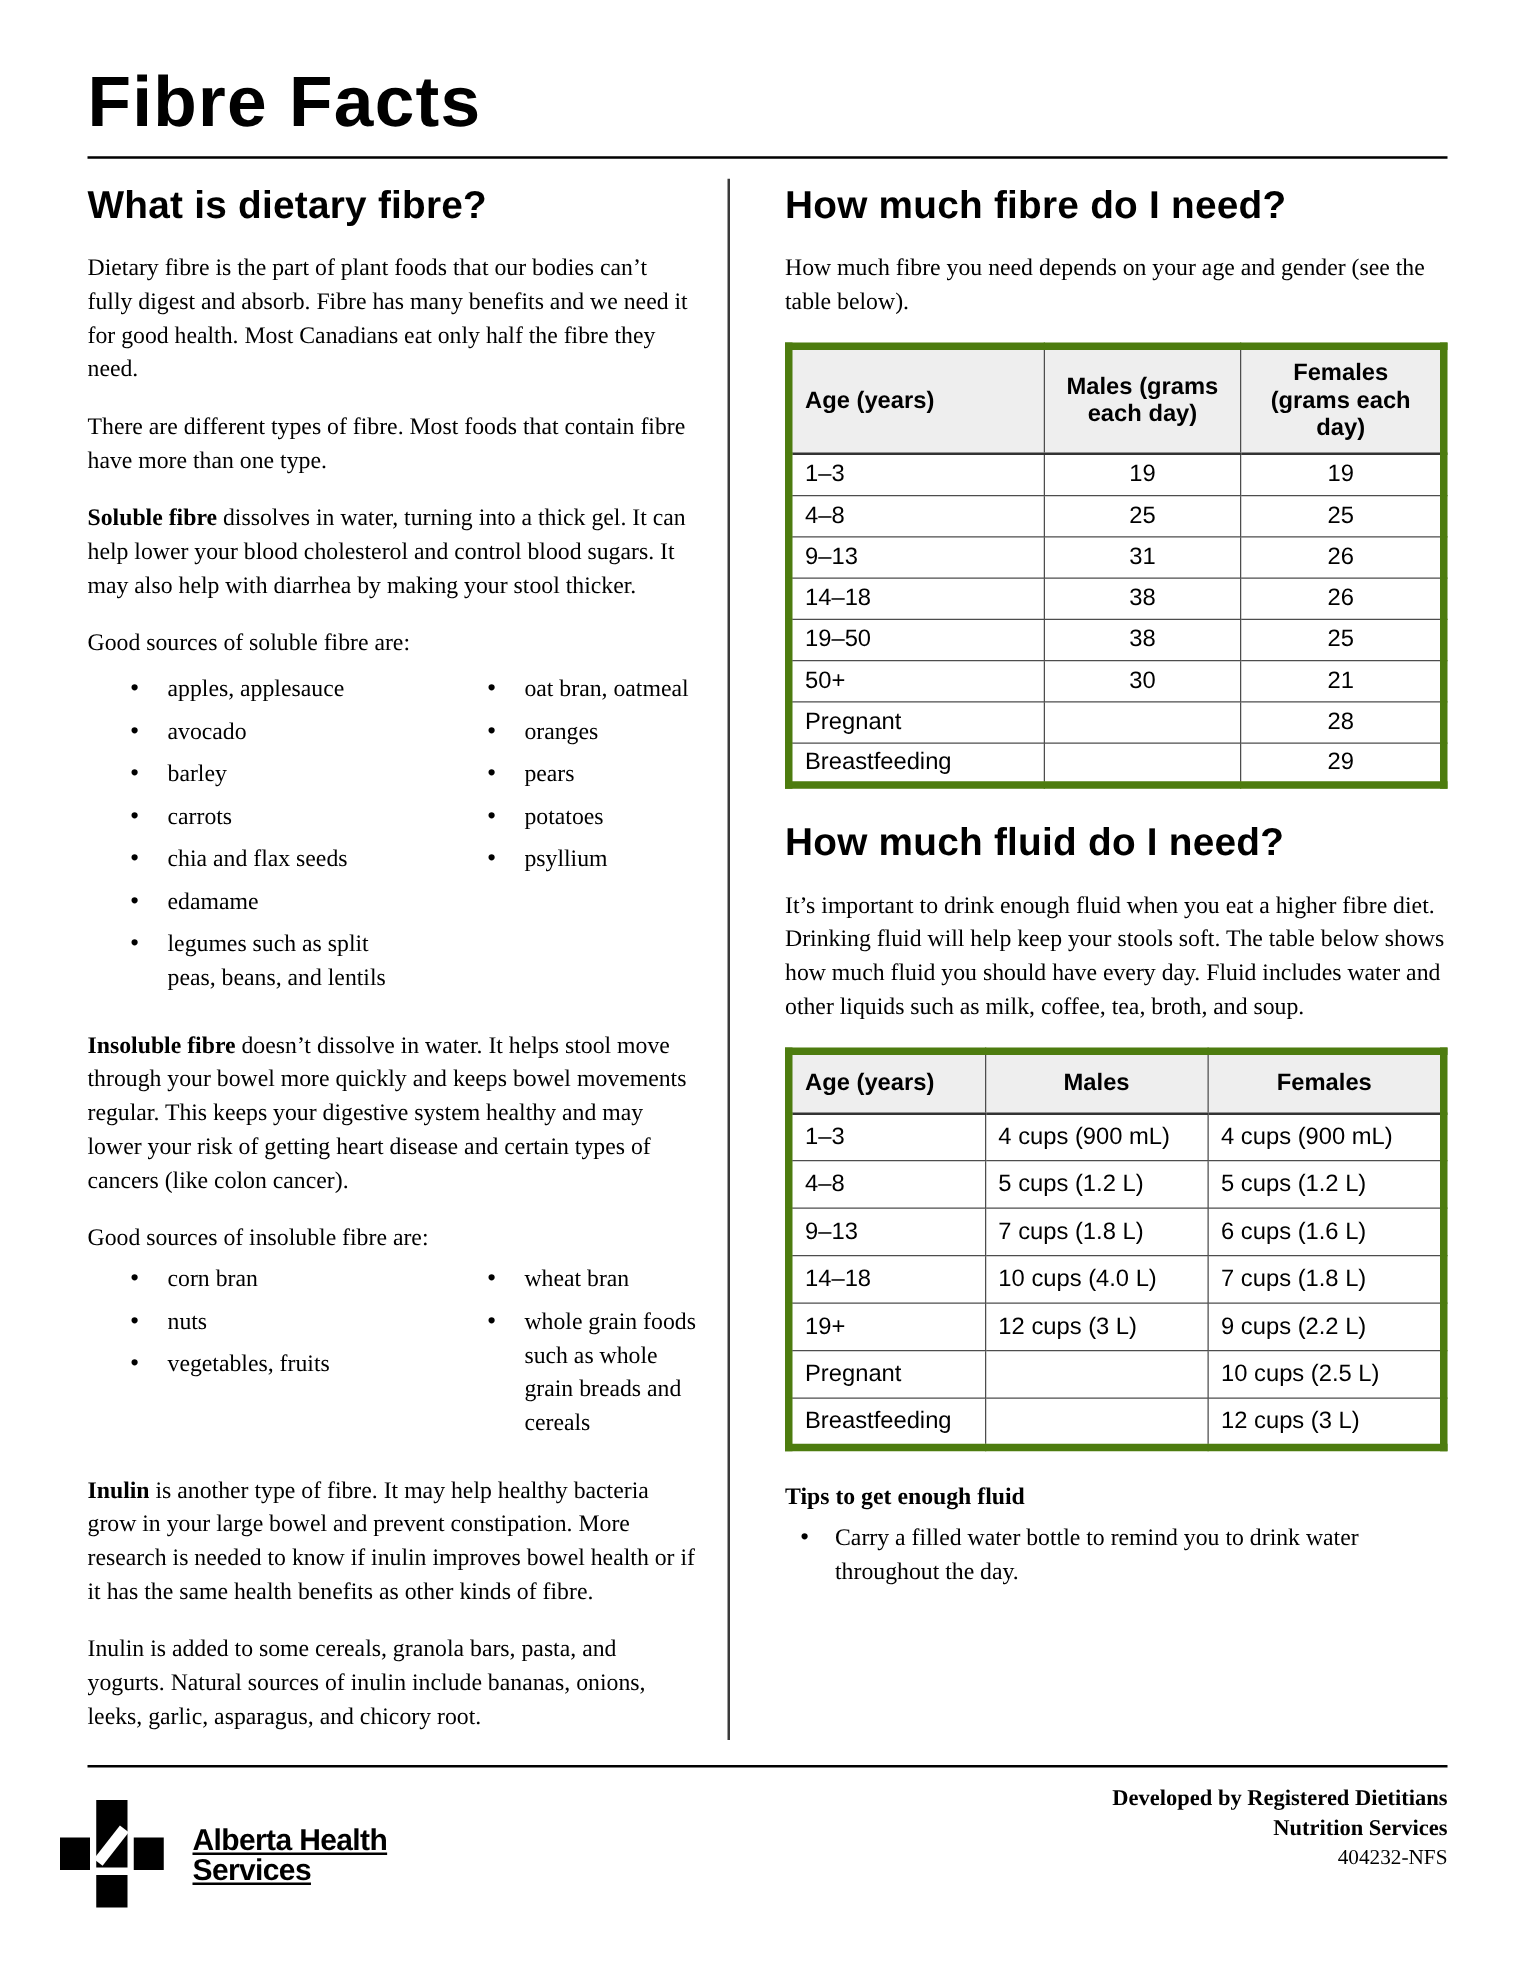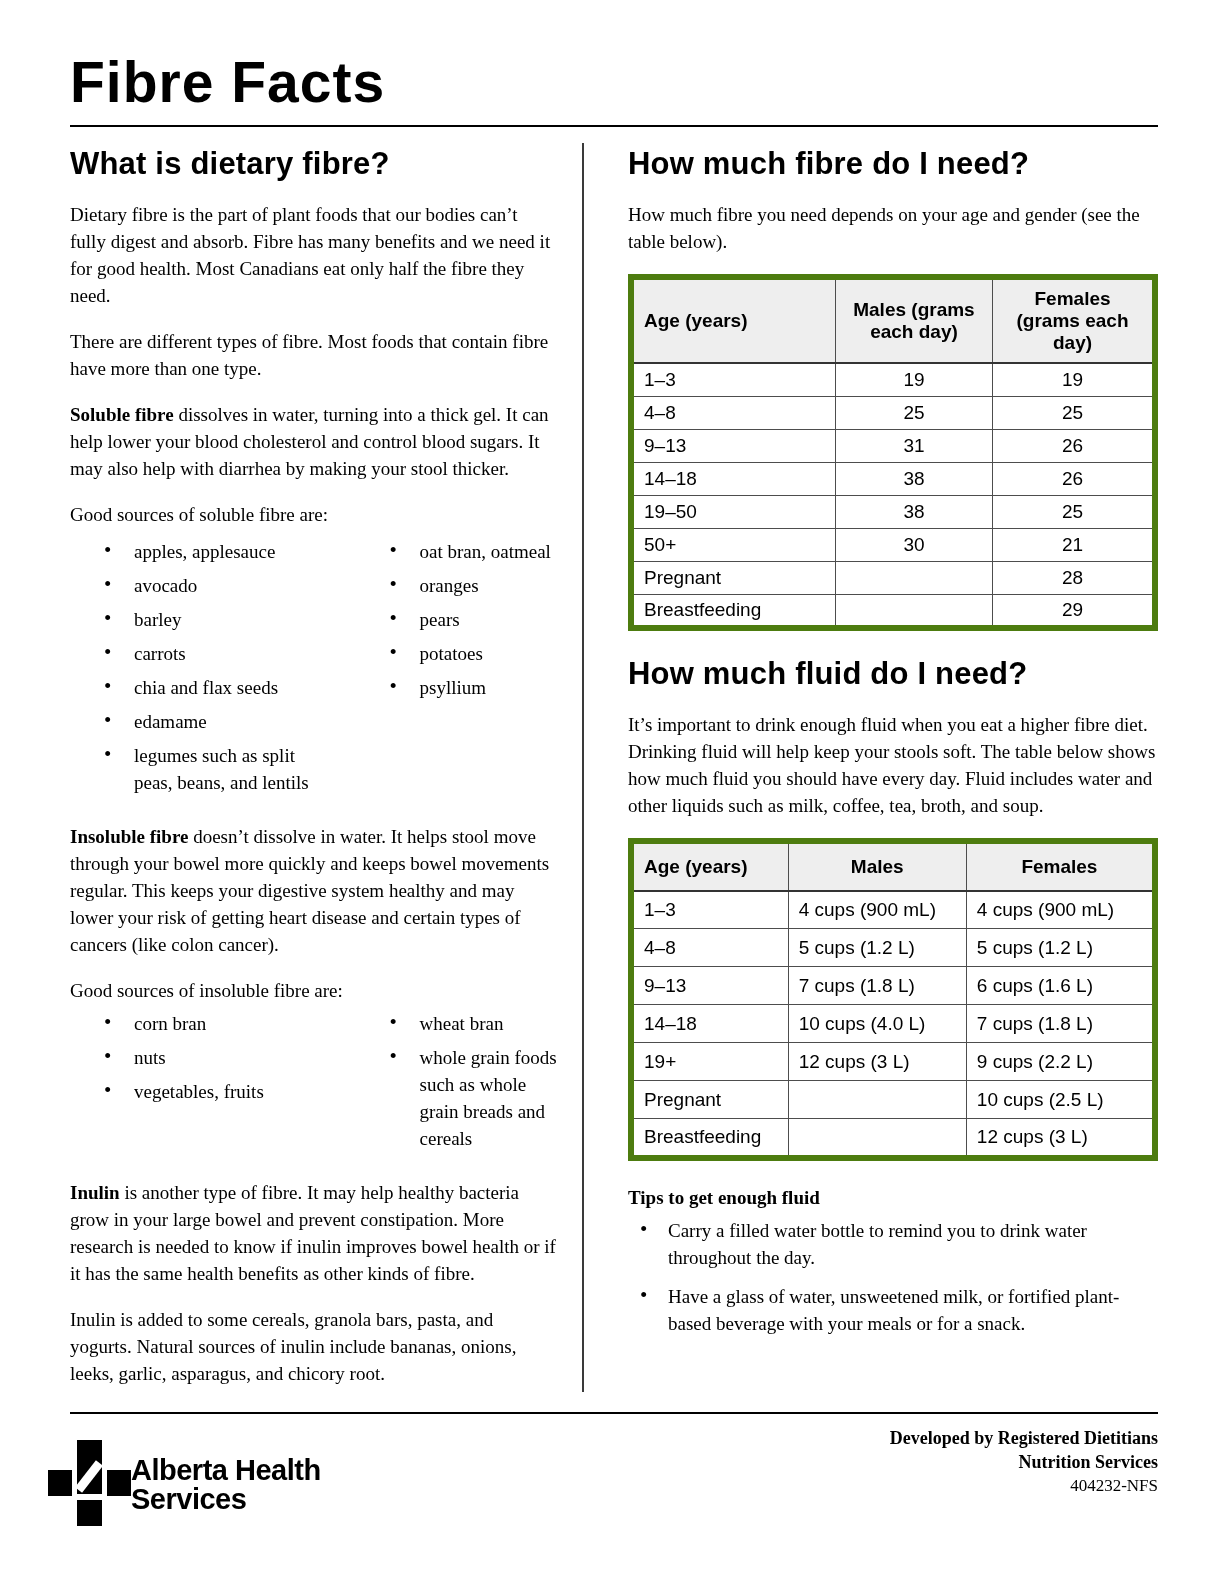--- a/index.html
+++ b/index.html
@@ -136,25 +136,26 @@
   .ahs-cross .notch {
     position: absolute;
     left: 24px; top: 32px;
     width: 34px; height: 9px;
     background: #ffffff;
     transform: rotate(-52deg);
   }
   .brand-text {
     font-family: "Liberation Sans", sans-serif;
     font-weight: 700;
-    font-size: 29px;
+    font-size: 24px;
     line-height: 1.02;
     letter-spacing: -0.5px;
-    margin-left: 3px;
+    margin-left: 26px;
     margin-top: 4px;
+    text-decoration: underline;
   }
   .credits {
     text-align: right;
     font-family: Liberation Serif, serif;
     margin-top: 2px;
   }
   .credits .credit-bold { font-weight: 700; font-size: 18px; line-height: 24px; }
   .credits .credit-id   { font-weight: 400; font-size: 17px; line-height: 24px; }
 </style>
 </head>
@@ -333,21 +334,20 @@
               <td class="left">Breastfeeding</td>
               <td class="left"></td>
               <td class="left">12 cups (3 L)</td>
             </tr>
         </tbody>
       </table>
 
       <p class="tips-heading">Tips to get enough fluid</p>
       <ul class="tips-list">
         <li>Carry a filled water bottle to remind you to drink water throughout the day.</li>
-        <li>Have a glass of water, unsweetened milk, or fortified plant-based beverage with your meals or for a snack.</li>
       </ul>
     </section>
   </div>
 
   <footer class="footer">
     <hr class="footer-rule">
     <div class="footer-row">
       <div class="brand">
         <div class="ahs-cross">
           <div class="blk top"></div>

